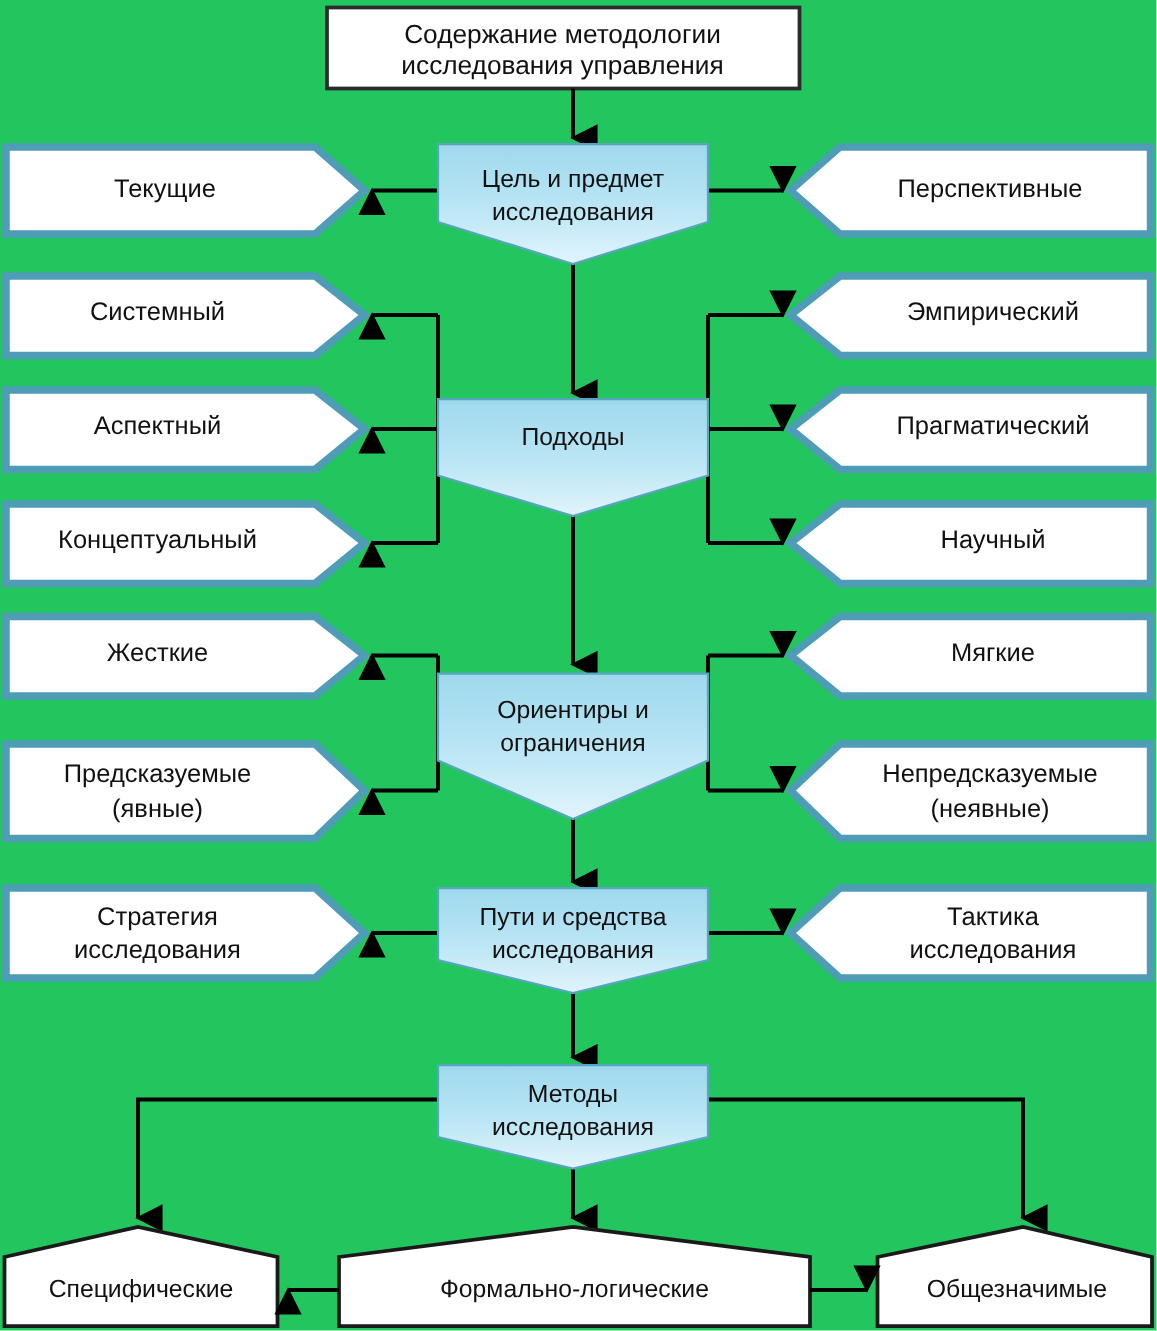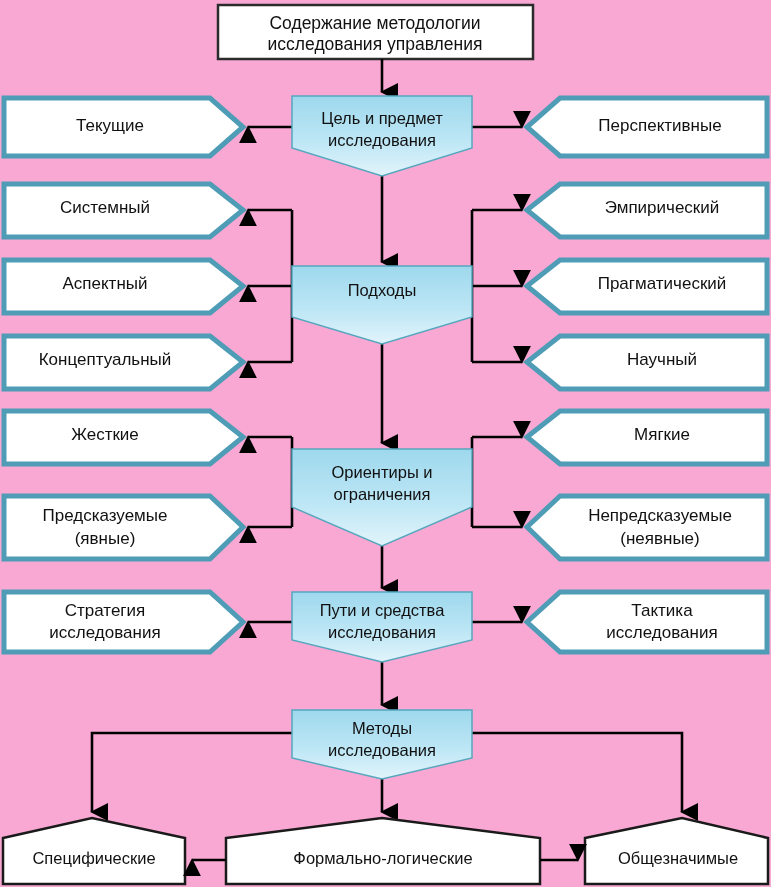--- a/index.html
+++ b/index.html
@@ -11,21 +11,21 @@
   body {
     font-family: "Liberation Sans", sans-serif;
     width: 771px;
     height: 887px;
     overflow: hidden;
   }
   #diagram-root {
     position: relative;
     width: 771px;
     height: 887px;
-    background: #f9a8d4;
+    background: #22c55e;
   }
   svg#diagram-svg {
     display: block;
     width: 771px;
     height: 887px;
   }
   .shape-white {
     fill: #ffffff;
     stroke: #4e9cb6;
     stroke-width: 5;

